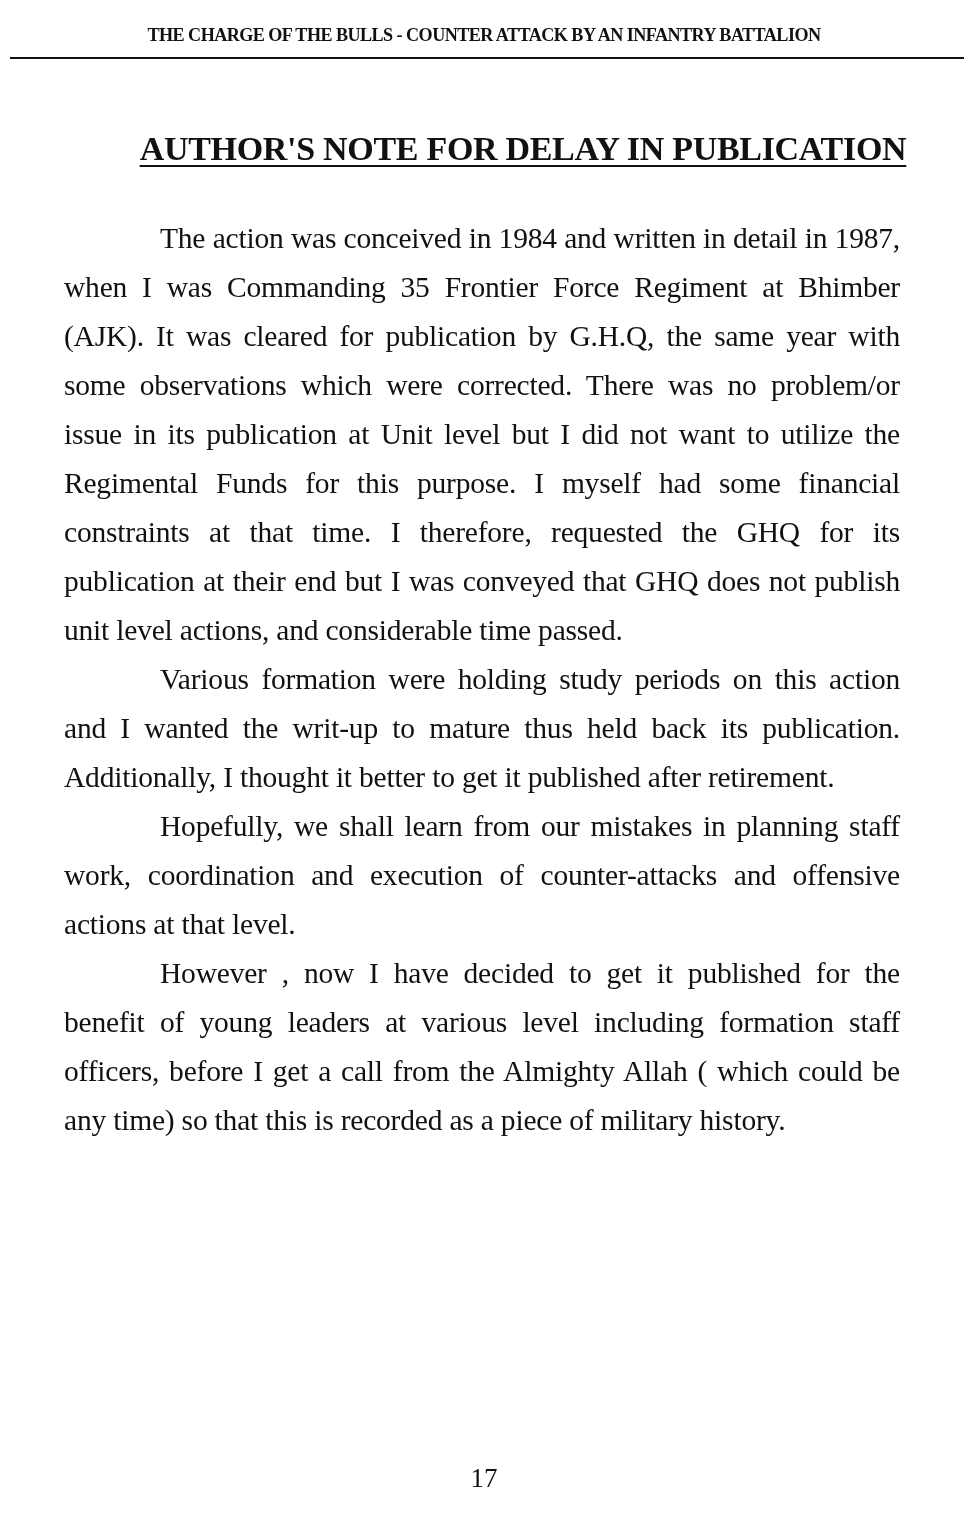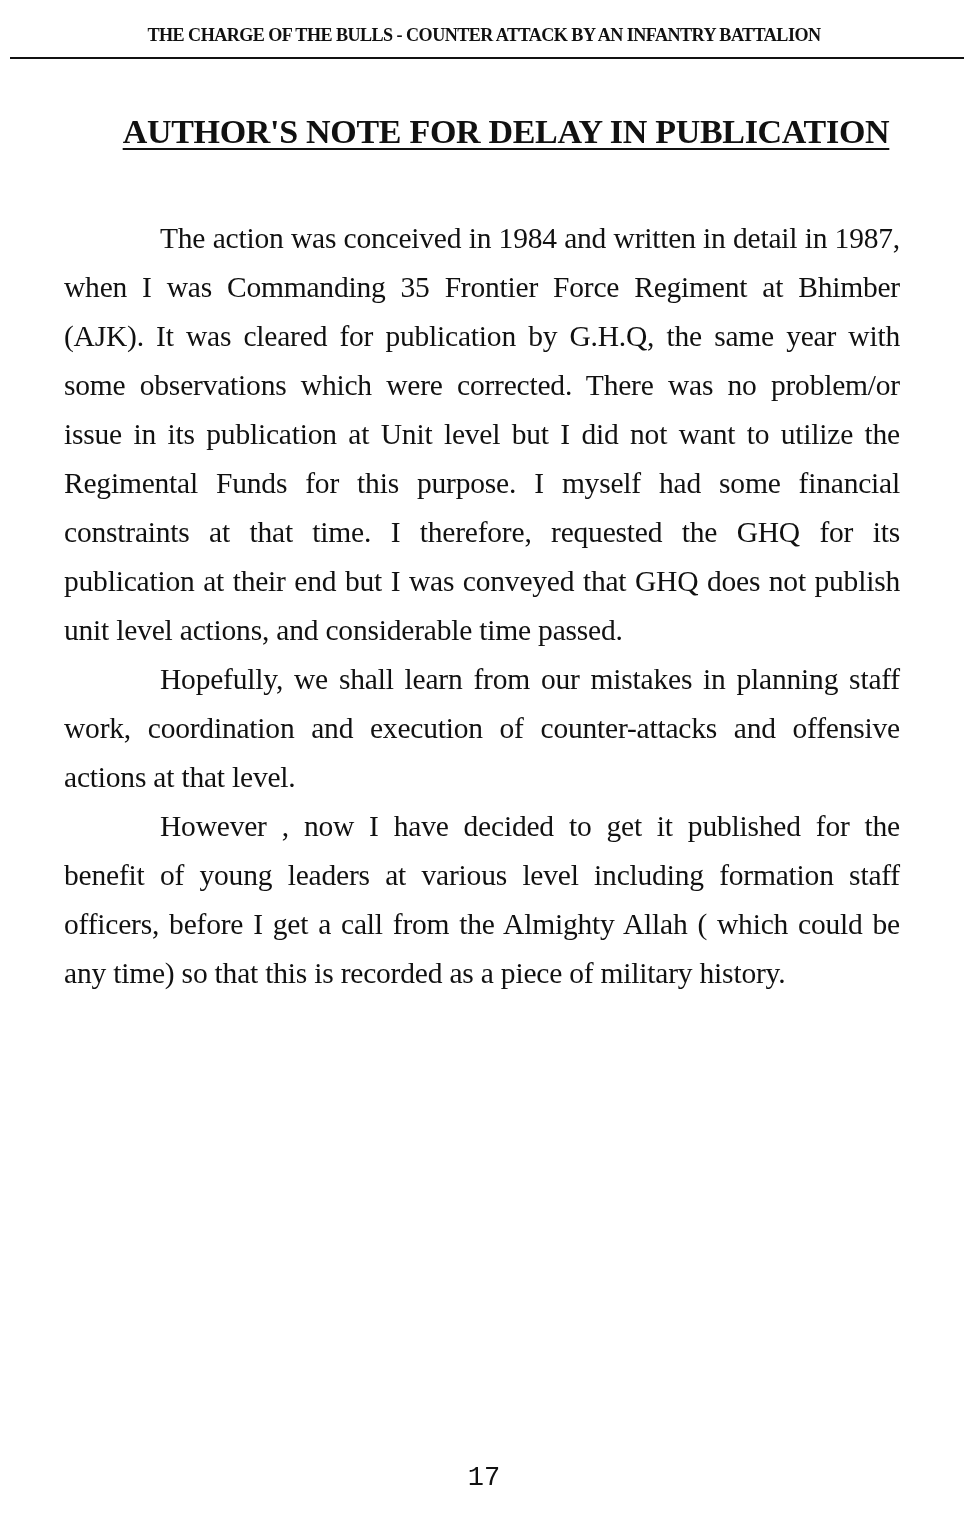--- a/index.html
+++ b/index.html
@@ -67,30 +67,31 @@
     letter-spacing: -0.2px;
     font-family: Liberation Serif, serif;
   }
   .page-number {
     position: absolute;
     left: 0;
     top: 1463px;
     width: 968px;
     text-align: center;
     font-size: 27px;
-    font-family: Liberation Mono, monospace;
+    font-family: Liberation Serif, serif;
   }
 </style>
 </head>
 <body>
 
 <div class="running-header">THE CHARGE OF THE BULLS - COUNTER ATTACK BY AN INFANTRY BATTALION</div>
 <div class="header-rule"></div>
 
-<h1 class="page-title" style="margin:0;">AUTHOR'S NOTE FOR DELAY IN PUBLICATION</h1>
+<h1 class="page-title" style="margin:17px;">AUTHOR'S NOTE FOR DELAY IN PUBLICATION</h1>
 
 <div class="body-text">
   <p class="para">The action was conceived in 1984 and written in detail in 1987, when I was Commanding 35 Frontier Force Regiment at Bhimber (AJK). It was cleared for publication by G.H.Q, the same year with some observations which were corrected. There was no problem/or issue in its publication at Unit level but I did not want to utilize the Regimental Funds for this purpose. I myself had some financial constraints at that time. I therefore, requested the GHQ for its publication at their end but I was conveyed that GHQ does not publish unit level actions, and considerable time passed.</p>
+  <p class="para">Various formation were holding study periods on this action and I wanted the writ-up to mature thus held back its publication. Additionally, I thought it better to get it published after retirement.</p>
   <p class="para">Hopefully, we shall learn from our mistakes in planning staff work, coordination and execution of counter-attacks and offensive actions at that level.</p>
   <p class="para">However , now I have decided to get it published for the benefit of young leaders at various level including formation staff officers, before I get a call from the Almighty Allah ( which could be any time) so that this is recorded as a piece of military history.</p>
 </div>
 
 <div class="page-number">17</div>
 
 </body></html>

